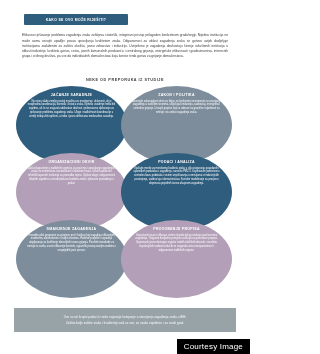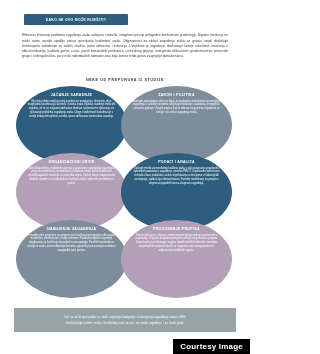--- a/index.html
+++ b/index.html
@@ -107,21 +107,21 @@
     letter-spacing:.1px;
     text-align:center;
   }
 
   
   .watermark{
     position:absolute;right:0;bottom:0;
     background:#000000;
     color:#ffffff;
     font-size:8px;
-    font-weight:bold;
+    font-weight:normal;
     padding:3px 7px;
     letter-spacing:.2px;
   }
 </style>
 </head>
 <body>
 
 <div class="page">
   <div class="sheet">
 

